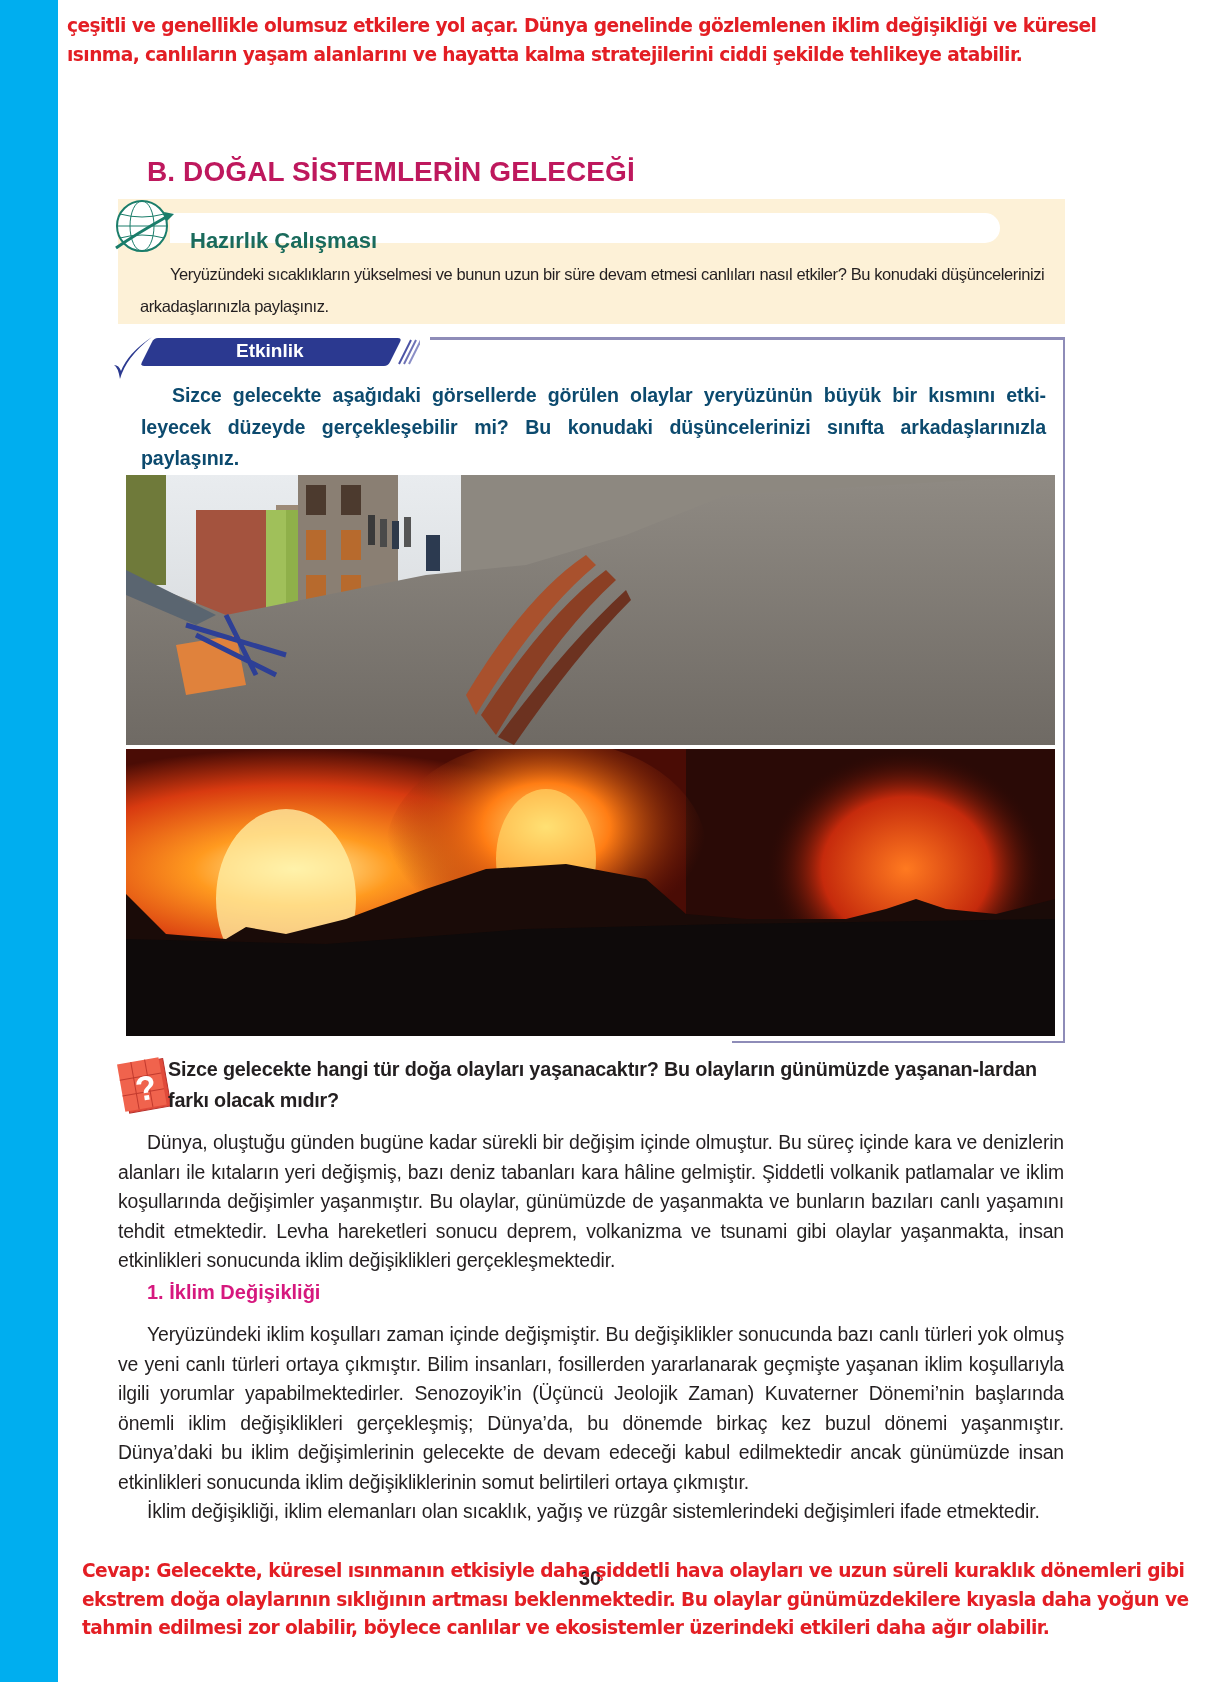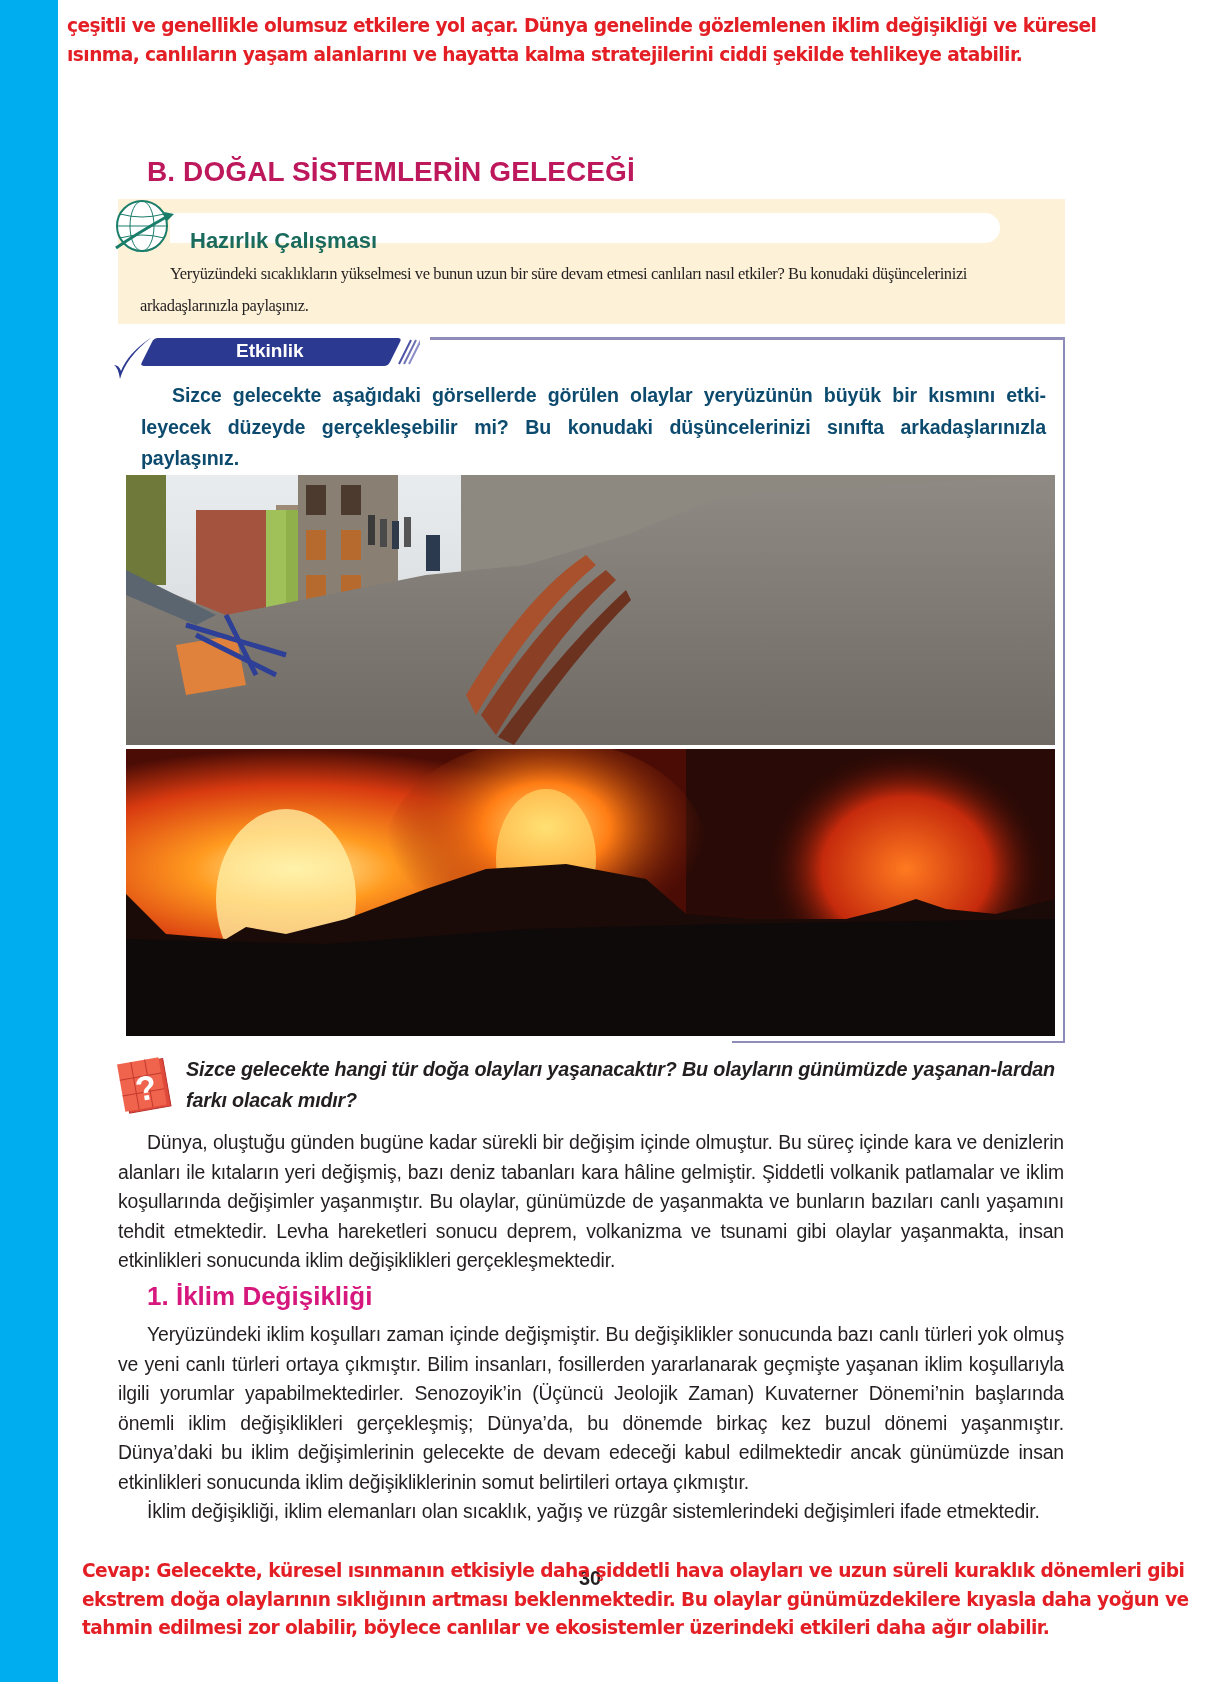--- a/index.html
+++ b/index.html
@@ -14,48 +14,48 @@
     .answer-bottom { left: 82px; top: 1557px; z-index: 3; }
 
     .section-title { position: absolute; left: 147px; top: 156px; font-size: 28px; font-weight: bold;
                      color: #be185d; letter-spacing: 0.1px; }
 
     .prep-box { position: absolute; left: 118px; top: 199px; width: 947px; height: 125px; background: #fdf1d7; }
     .prep-header-bar { position: absolute; left: 170px; top: 213px; width: 830px; height: 30px; background: #ffffff;
                        border-radius: 0 15px 15px 0; }
     .prep-icon { position: absolute; left: 112px; top: 196px; width: 68px; height: 60px; }
     .prep-title { position: absolute; left: 190px; top: 218px; font-size: 22px; font-weight: bold; color: #1a6b5c; margin-top: 10px; }
-    .prep-text { position: absolute; left: 140px; top: 258px; width: 910px; font-family: Liberation Serif, serif;
+    .prep-text { position: absolute; left: 140px; top: 258px; width: 910px; font-family: Liberation Sans, sans-serif;
                  font-size: 16.5px; line-height: 32px; color: #231f20; letter-spacing: -0.4px; text-indent: 30px; }
 
     .activity-frame { position: absolute; left: 128px; top: 337px; width: 937px; height: 706px;
                       border-right: 2.5px solid #8e8cb8; border-bottom: 2.5px solid #8e8cb8; }
     .activity-top-line { position: absolute; left: 430px; top: 337px; width: 635px; height: 2.5px; background: #8e8cb8; }
     .activity-bottom-gap { position: absolute; left: 128px; top: 1040px; width: 604px; height: 5px; background: #fff; }
     .activity-tab { position: absolute; left: 140px; top: 338px; width: 280px; height: 28px; }
     .activity-tab-label { position: absolute; left: 236px; top: 340px; font-size: 19px; font-weight: bold; color: #ffffff; }
     .check-icon { position: absolute; left: 112px; top: 335px; width: 42px; height: 48px; }
     .activity-text { position: absolute; left: 141px; top: 380px; width: 905px; font-size: 19.6px; font-weight: bold;
                      line-height: 31.5px; text-align: justify; color: #0c4a6e; letter-spacing: -0.1px; text-indent: 31px; }
 
     .photo { position: absolute; left: 126px; width: 929px; overflow: hidden; }
     .photo-earthquake { top: 475px; height: 270px; }
     .photo-volcano { top: 749px; height: 287px; }
 
     .question-icon { position: absolute; left: 115px; top: 1054px; width: 60px; height: 62px; }
-    .question-text { position: absolute; left: 186px; top: 1054px; width: 885px; font-size: 19.8px; font-weight: bold;
-                     font-style: italic; line-height: 31px; color: #231f20; letter-spacing: -0.2px; }
+    .question-text { position: absolute; left: 168px; top: 1054px; width: 885px; font-size: 19.8px; font-weight: bold;
+                     line-height: 31px; color: #231f20; letter-spacing: -0.2px; }
 
     .body-para { position: absolute; left: 118px; width: 946px; font-size: 19.4px; line-height: 29.5px; color: #231f20;
                  text-align: justify; text-indent: 29px; letter-spacing: -0.15px; }
     .para-1 { top: 1128px; }
     .para-2 { top: 1320px; }
     .para-3 { top: 1497px; }
 
-    .subheading { position: absolute; left: 147px; top: 1281px; font-size: 26px; font-weight: bold; color: #d6187e; }
+    .subheading { position: absolute; left: 147px; top: 1281px; font-size: 20px; font-weight: bold; color: #d6187e; }
 
     .page-number { position: absolute; left: 579px; top: 1567px; font-size: 20px; font-weight: bold; color: #231f20; z-index: 2; }
   </style>
 </head>
 <body>
 
 <div class="side-bar"></div>
 
 <div class="answer answer-top">
   <div>çeşitli ve genellikle olumsuz etkilere yol açar. Dünya genelinde gözlemlenen iklim değişikliği ve küresel</div>

